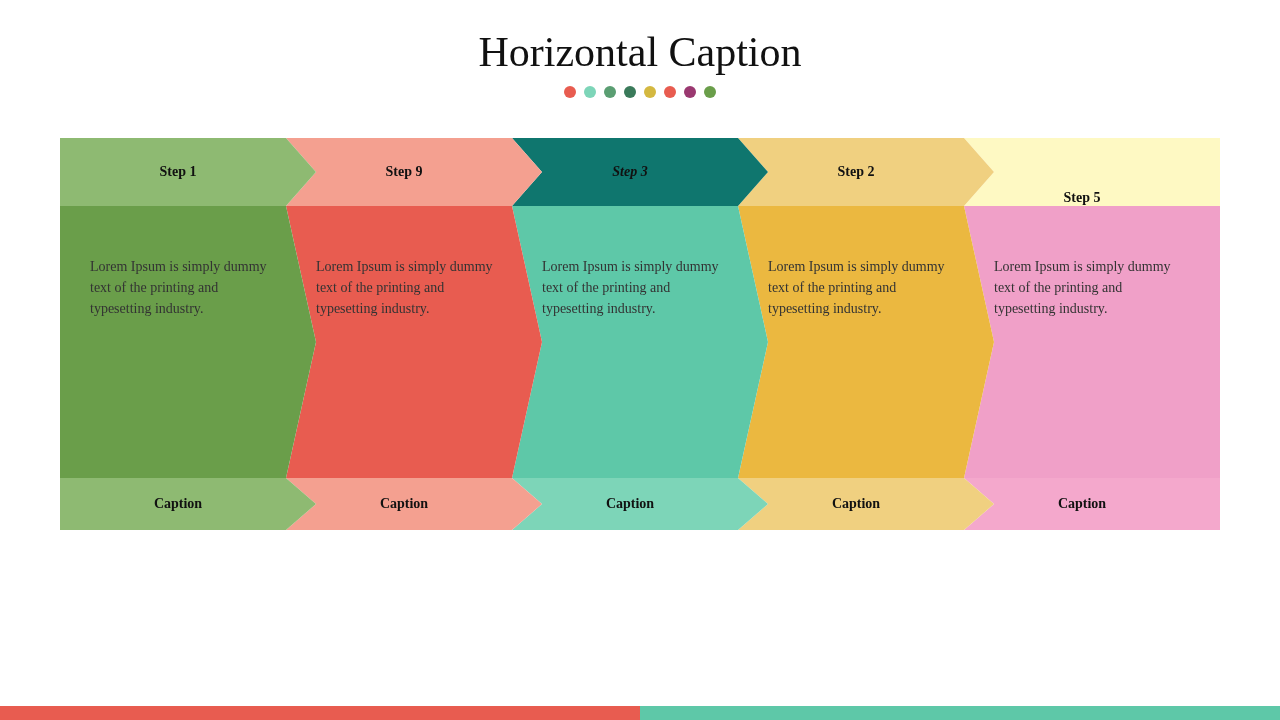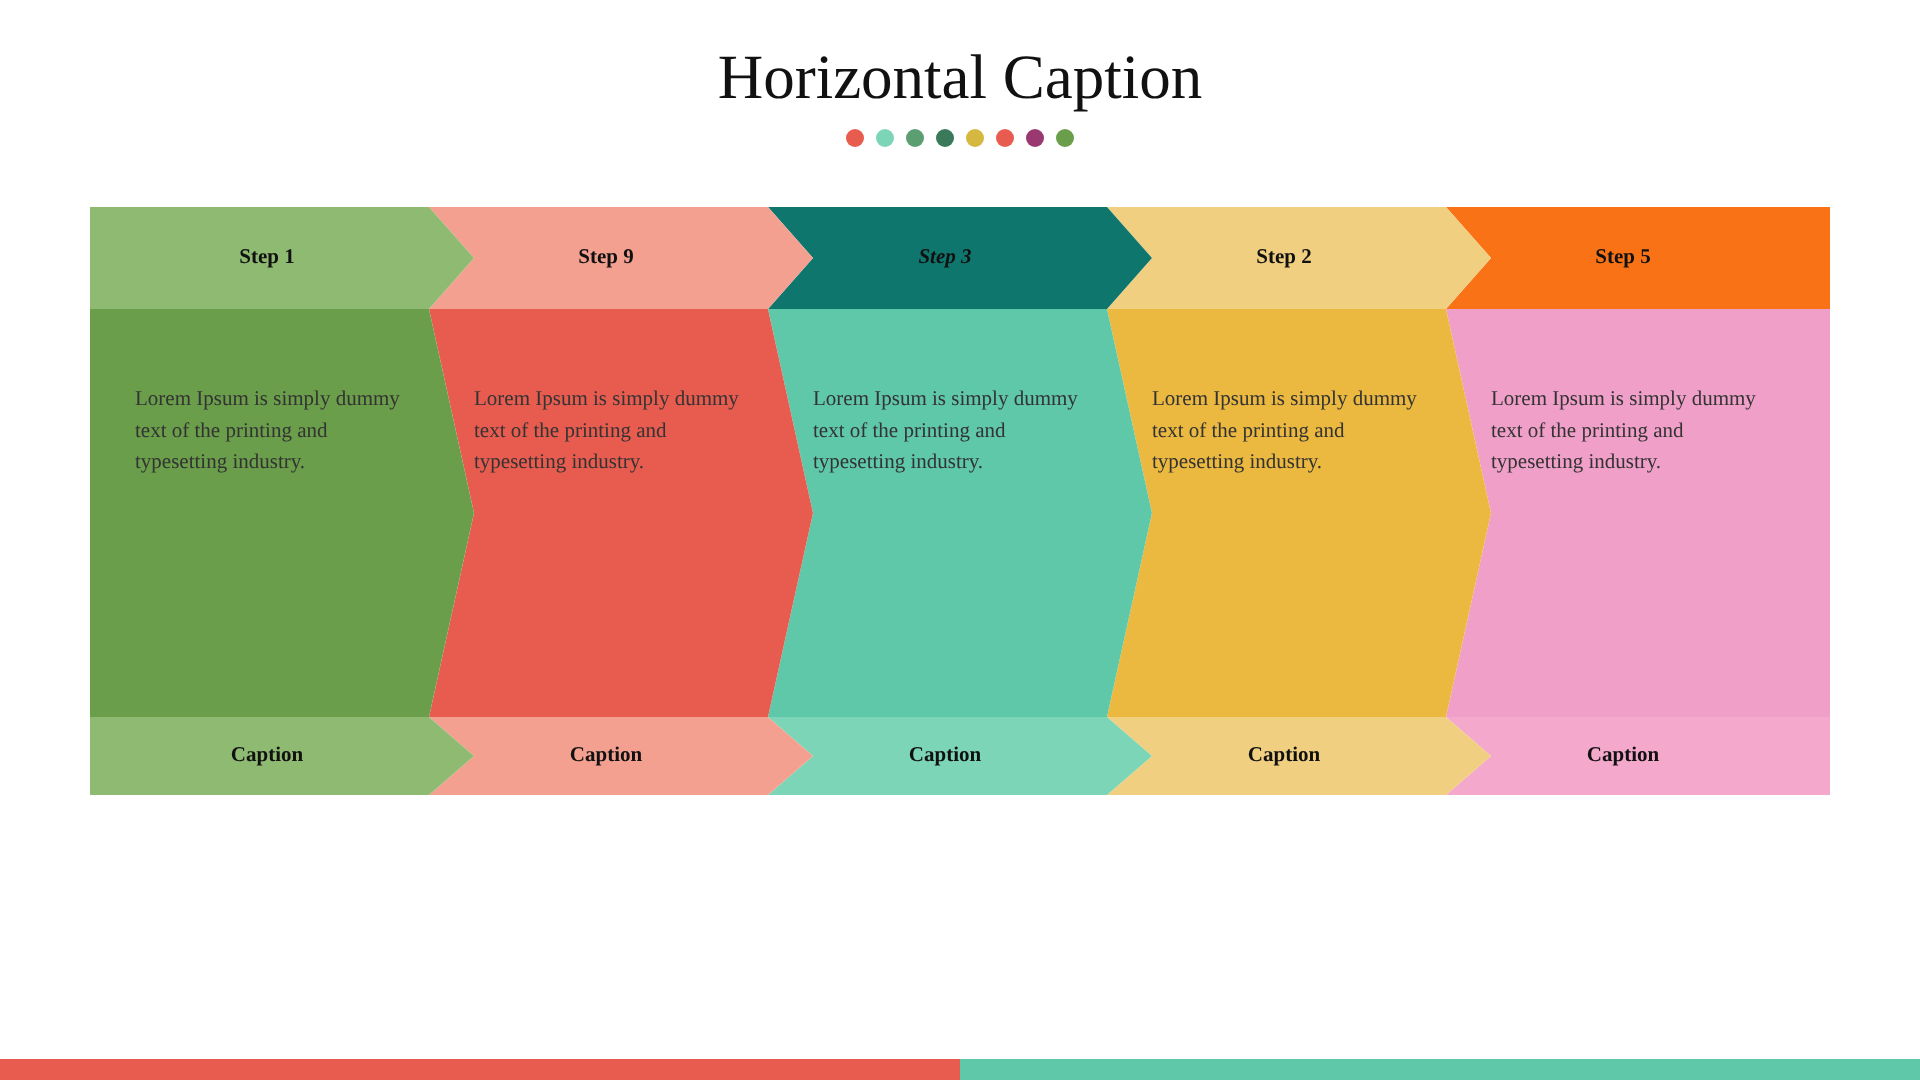--- a/index.html
+++ b/index.html
@@ -116,21 +116,21 @@
     .cell:nth-child(2) { z-index: 4; }
     .cell:nth-child(3) { z-index: 3; }
     .cell:nth-child(4) { z-index: 2; }
     .cell:nth-child(5) { z-index: 1; }
 
     
     .c1-header { background-color: #8eba72; }
     .c2-header { background-color: #f4a090; }
     .c3-header { background-color: #0f766e; font-style: italic; }
     .c4-header { background-color: #f0d080; }
-    .c5-header { background-color: #f97316; }
+    .c5-header { background-color: #fef9c3; align-items: flex-end; }
 
     
     .c1-body { background-color: #6a9e4a; }
     .c2-body { background-color: #e85c50; }
     .c3-body { background-color: #5ec8a8; }
     .c4-body { background-color: #ebb840; }
     .c5-body { background-color: #f0a0c8; }
 
     
     .c1-caption { background-color: #8eba72; }

